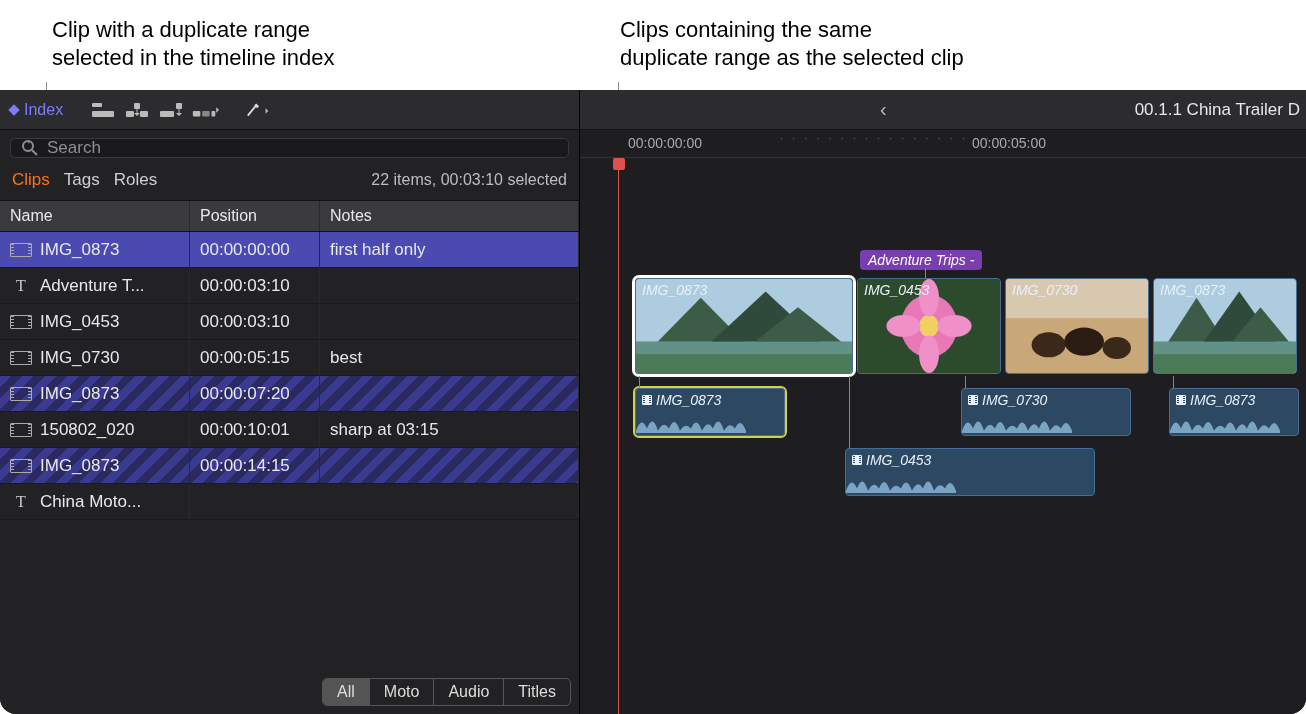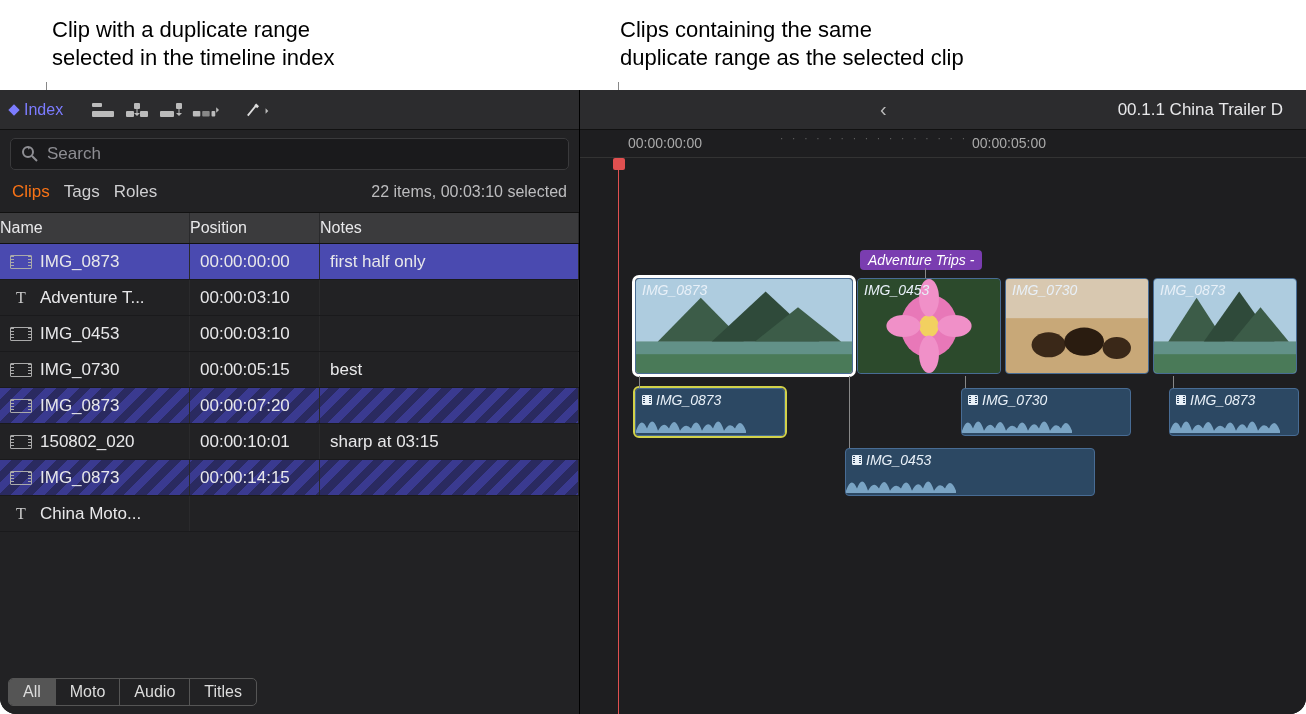--- a/index.html
+++ b/index.html
@@ -19,59 +19,59 @@
   .app { position: absolute; top: 90px; left: 0; right: 0; bottom: 0; background: #1c1c1e; display: flex; border-radius: 0 0 16px 16px; overflow: hidden; }
   
   .left-panel { width: 580px; background: #222224; display: flex; flex-direction: column; border-right: 1px solid #000; }
   .toolbar { height: 40px; display: flex; align-items: center; gap: 6px; padding: 0 10px; background: #2c2c2e; border-bottom: 1px solid #111; }
   .toolbar-index { display: flex; align-items: center; gap: 6px; color: #7c7cff; font-size: 16px; }
   .diamond { display:inline-block; width:8px; height:8px; background:#7c7cff; transform: rotate(45deg); }
   .toolbar-btn { width: 28px; height: 22px; display:flex; align-items:center; justify-content:center; }
   .toolbar-btn svg { display:block; }
   .toolbar-sep { width: 14px; }
   .search-row { padding: 8px 10px 6px 10px; }
-  .search-field { background: #1a1a1c; border: 1px solid #3a3a3c; border-radius: 5px; height: 32px; display:flex; align-items:center; padding: 0 10px; gap: 8px; color: #8e8e93; }
+  .search-field { background: #1a1a1c; border: 1px solid #3a3a3c; border-radius: 5px; height: 20px; display:flex; align-items:center; padding: 0 10px; gap: 8px; color: #8e8e93; }
   .search-field svg { flex: none; }
   .search-input { color:#8e8e93; font-size:17px; }
   .tabs-row { display:flex; align-items:center; padding: 6px 12px 10px 12px; gap: 14px; color:#cfcfd1; font-size:17px; }
   .tab.active { color: #f97316; }
   .tabs-count { margin-left:auto; color:#bdbdbf; font-size:16px; }
   
   .table { flex:1; display:flex; flex-direction:column; overflow:hidden; }
   .thead { display:flex; background:#3b3b3d; border-top:1px solid #111; border-bottom:1px solid #111; }
-  .th { padding:6px 0; color:#e8e8ea; font-size:16px; border-right:1px solid #2a2a2c; }
+  .th { padding:6px 10px; color:#e8e8ea; font-size:16px; border-right:1px solid #2a2a2c; }
   .col-name { width: 190px; }
   .col-pos  { width: 130px; }
   .col-notes{ flex: 1; }
   .tbody { overflow:auto; }
   .trow { display:flex; height:36px; align-items:center; border-bottom:1px solid #1a1a1c; color:#e8e8ea; font-size:17px; }
   .td { padding:0 10px; border-right:1px solid #2a2a2c; height:100%; display:flex; align-items:center; white-space:nowrap; overflow:hidden; text-overflow:ellipsis; }
   .trow.selected { background:#4a4ab0; }
   .trow.dup { background: repeating-linear-gradient(135deg, #3a3a90 0, #3a3a90 8px, #2a2a60 8px, #2a2a60 16px); }
   .td-icon { width:22px; height:14px; margin-right:8px; flex:none; display:inline-flex; align-items:center; justify-content:center;}
   .clip-icon { border:1px solid #aaa; border-radius:1px; width:22px; height:14px; position:relative; }
   .clip-icon::before, .clip-icon::after { content:''; position:absolute; top:0; bottom:0; width:3px; background: repeating-linear-gradient(to bottom, #aaa 0, #aaa 1px, transparent 1px, transparent 3px); }
   .clip-icon::before { left:0; }
   .clip-icon::after { right:0; }
   .title-icon { font-family: Georgia, serif; font-size:16px; color:#ccc; }
   .trans-icon { width:20px; height:14px; border:1px solid #ccc; position:relative; }
   .trans-icon::before, .trans-icon::after{ content:''; position:absolute; width:0; height:0; }
   .trans-icon::before { left:0; top:0; border-top:12px solid #ccc; border-right:18px solid transparent; }
   .trans-icon::after { right:0; bottom:0; border-bottom:12px solid #ccc; border-left:18px solid transparent; opacity:.5; }
   
-  .filter-row { padding:8px; display:flex; justify-content:flex-start; }
+  .filter-row { padding:8px; display:flex; justify-content:flex-end; }
   .seg { display:flex; border:1px solid #555; border-radius:5px; overflow:hidden; }
   .seg-btn { padding:4px 14px; color:#ddd; font-size:16px; border-right:1px solid #555; }
   .seg-btn:last-child { border-right:none; }
   .seg-btn.active { background:#555; }
   
   .right-panel { flex:1; background:#1e1e20; display:flex; flex-direction:column; position:relative; }
   .title-bar { height:40px; display:flex; align-items:center; justify-content:center; position:relative; color:#e8e8ea; font-size:17px; background:#2c2c2e; border-bottom:1px solid #111; }
   .back-chevron { position:absolute; left:300px; color:#bbb; font-size:20px; }
-  .proj-title { position:absolute; right:23px; }
+  .proj-title { position:absolute; right:6px; }
   .ruler { height:28px; border-bottom:1px solid #333; position:relative; color:#aaa; font-size:14px; }
   .playhead { position:absolute; left:38px; top:0; bottom:0; width:0; border-left:1px solid #e05050; z-index:5;}
   .playhead::before { content:''; position:absolute; top:-0px; left:-6px; width:12px; height:12px; background:#e05050; border-radius:2px; }
   .ruler-mark { position:absolute; top:5px; font-size:14px; color:#aaa; }
   .dots { position:absolute; top:3px; color:#666; letter-spacing:3px; font-size:10px;}
   .timeline-body { position:relative; flex:1;font-style:italic; }
   
   .tclip { position:absolute; border-radius:4px; overflow:hidden; background:#304a66; border:1px solid #486c94; }
   .tclip.sel { outline:3px solid #fff; }
   .tclip.dup-outline { outline:2px solid #d2d24a; }

